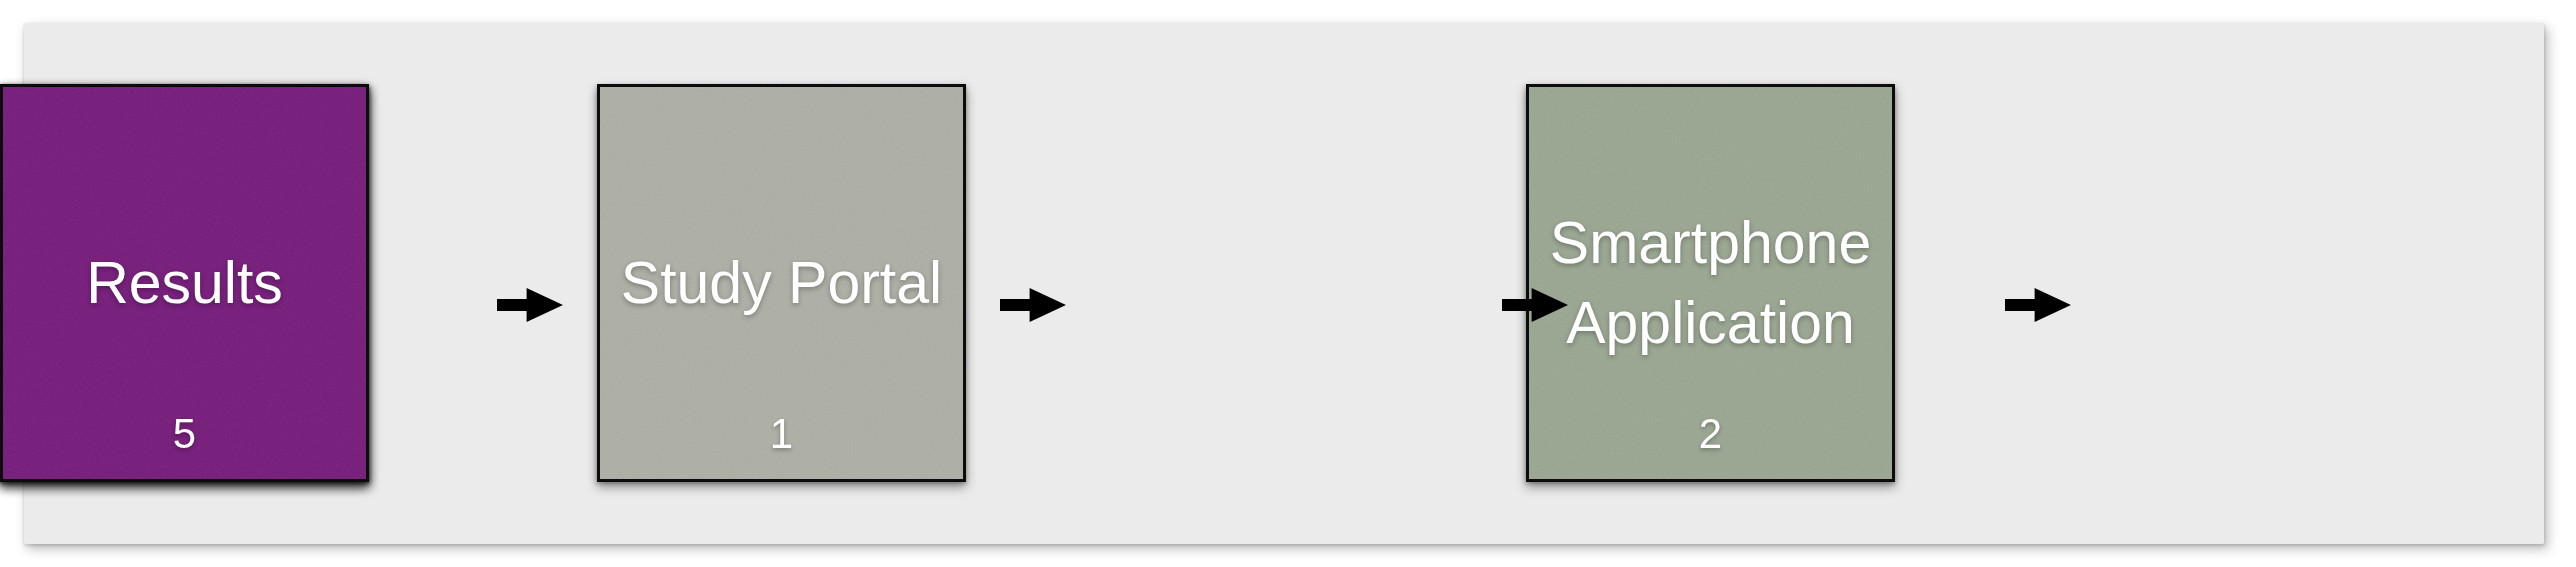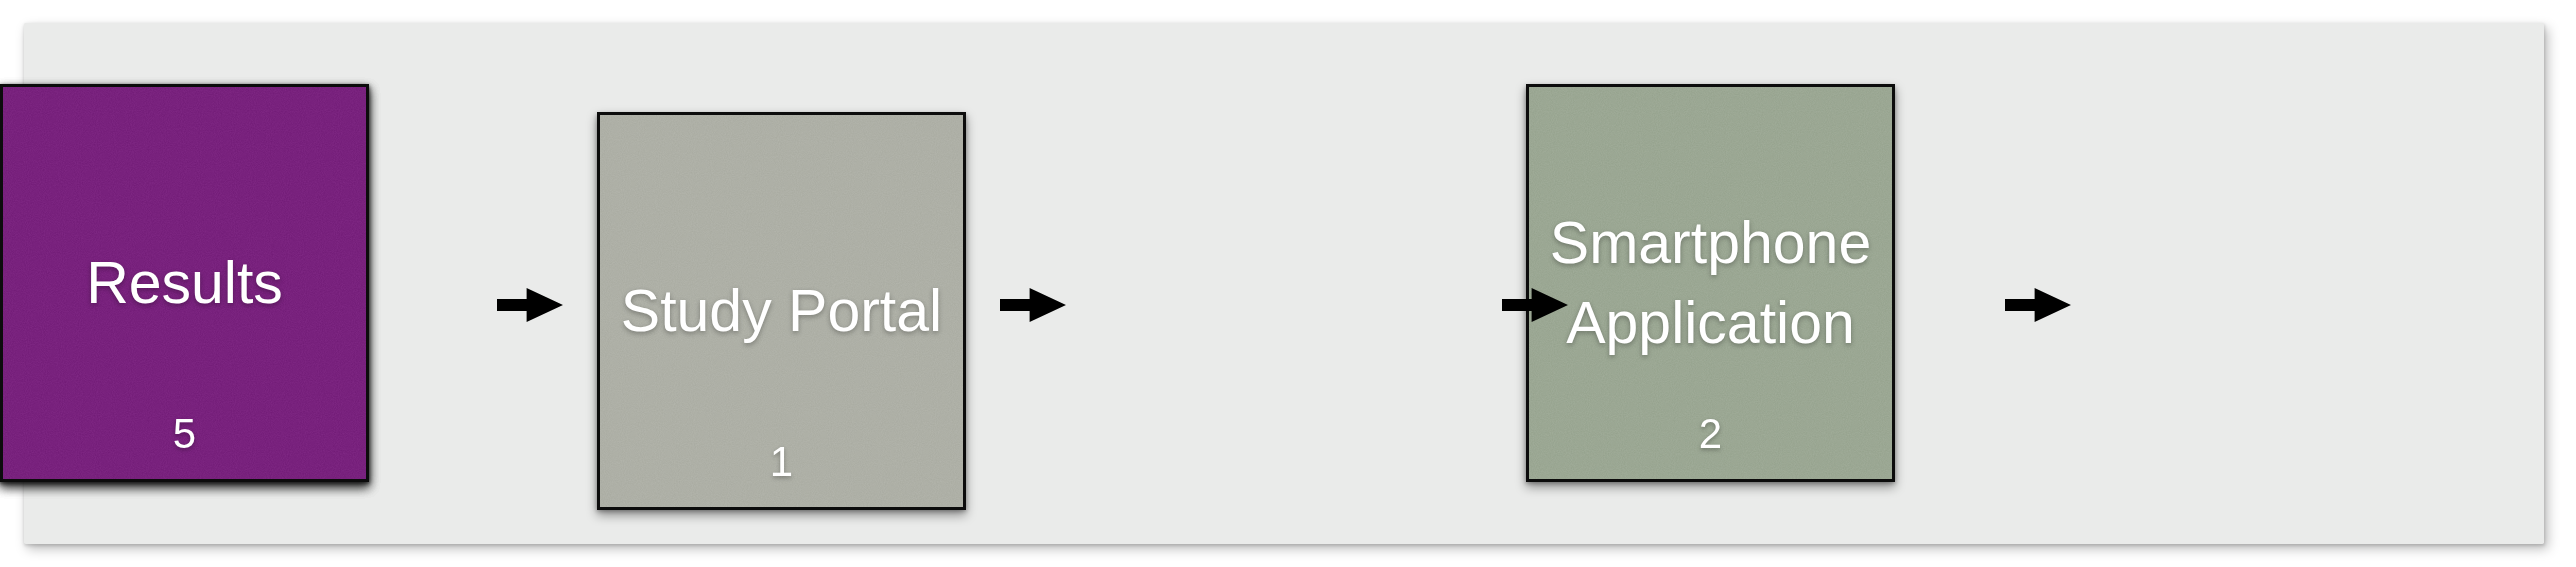--- a/index.html
+++ b/index.html
@@ -32,21 +32,21 @@
     padding:0 10px;text-align:center;
     font-size:59px;line-height:80px;font-weight:400;
     text-shadow:0 1.7px 5px rgba(0,0,0,.30);
   }
   .step .num{
     position:absolute;left:0;right:0;bottom:24px;
     text-align:center;font-size:42px;line-height:42px;
     text-shadow:0 1.7px 4.2px rgba(0,0,0,.30);
   }
   .step:nth-of-type(1){left:95px;}
-  .step:nth-of-type(2){left:597px;margin-top:28px;}
+  .step:nth-of-type(2){left:597px;}
   .step:nth-of-type(3){left:1100px;}
   .step:nth-of-type(4){left:1526px;}
   .step:nth-of-type(5){left:2105px;}
   .arrow{
     position:absolute;top:288px;width:66px;height:34px;
   }
   .arrow.a0{left:497px;}
   .arrow.a1{left:1000px;}
   .arrow.a2{left:1502px;}
   .arrow.a3{left:2005px;}

